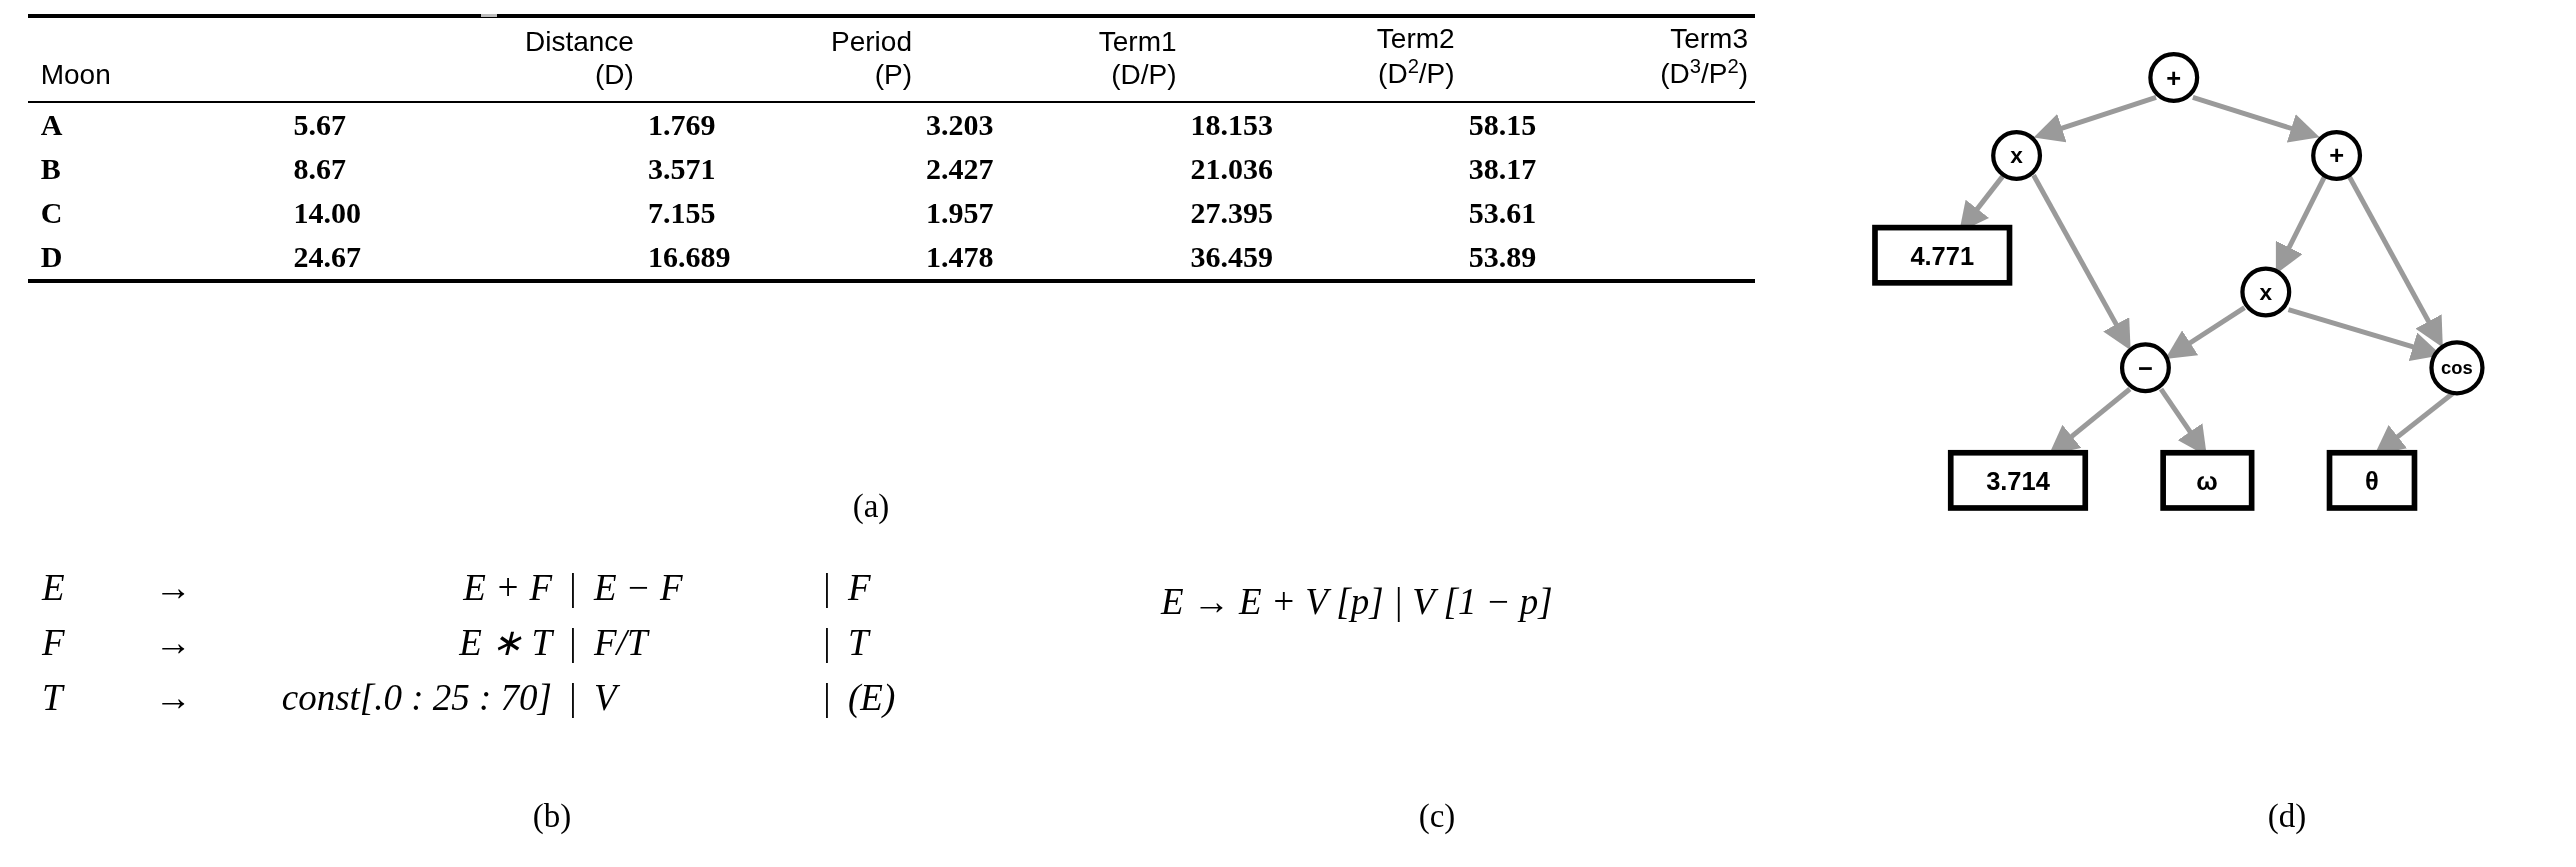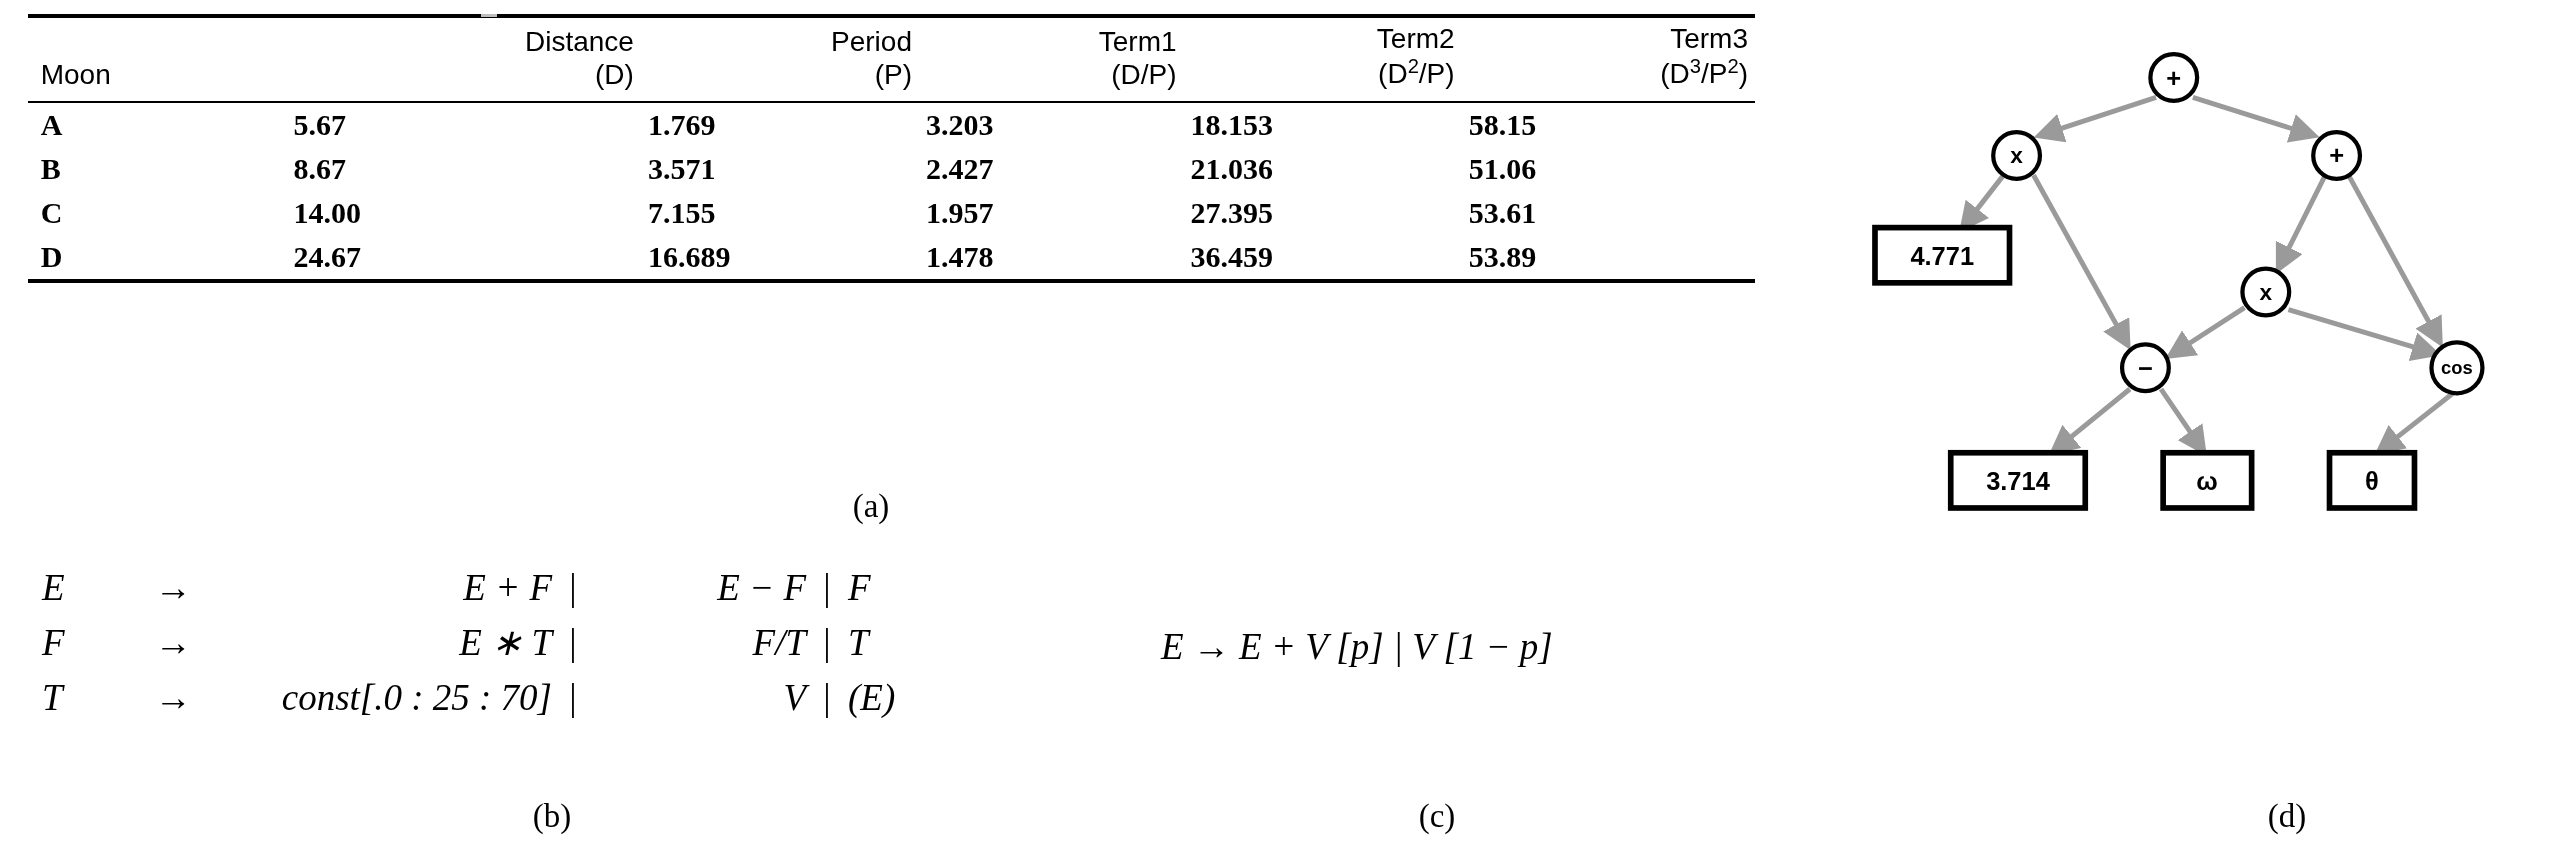--- a/index.html
+++ b/index.html
@@ -99,35 +99,35 @@
   }
   .grammar-row {
     display: flex;
     align-items: baseline;
     height: 55px;
   }
   .g-lhs    { width: 78px; text-align: left; }
   .g-arrow  { width: 106px; text-align: center; font-style: normal; }
   .g-rhs1   { width: 326px; text-align: right; }
   .g-bar    { width: 42px;  text-align: center; font-style: normal; }
-  .g-rhs2   { width: 212px; text-align: right; }
+  .g-rhs2   { width: 212px; text-align: left; }
   .g-rhs3   { width: 156px; text-align: left; }
 
   
   .panel-c {
     position: absolute;
     left: 1161px;
     top: 573px;
     width: 708px;
     font-family: "Liberation Serif", serif;
     font-style: italic;
     font-size: 37px;
     line-height: 1.55;
   }
-  .panel-c div { white-space: nowrap; margin-top: 45px; }
+  .panel-c div { white-space: nowrap; }
 
   
   .panel-d {
     position: absolute;
     left: 1841px;
     top: 42px;
     width: 708px;
     height: 750px;
   }
   .panel-d svg { display: block; }
@@ -175,21 +175,21 @@
           <td class="rule-mid">3.203</td>
           <td class="rule-mid">18.153</td>
           <td class="rule-mid">58.15</td>
         </tr>
         <tr>
           <td class="moon-cell">B</td>
           <td>8.67</td>
           <td>3.571</td>
           <td>2.427</td>
           <td>21.036</td>
-          <td>51.06</td>
+          <td>38.17</td>
         </tr>
         <tr>
           <td class="moon-cell">C</td>
           <td>14.00</td>
           <td>7.155</td>
           <td>1.957</td>
           <td>27.395</td>
           <td>53.61</td>
         </tr>
         <tr>

